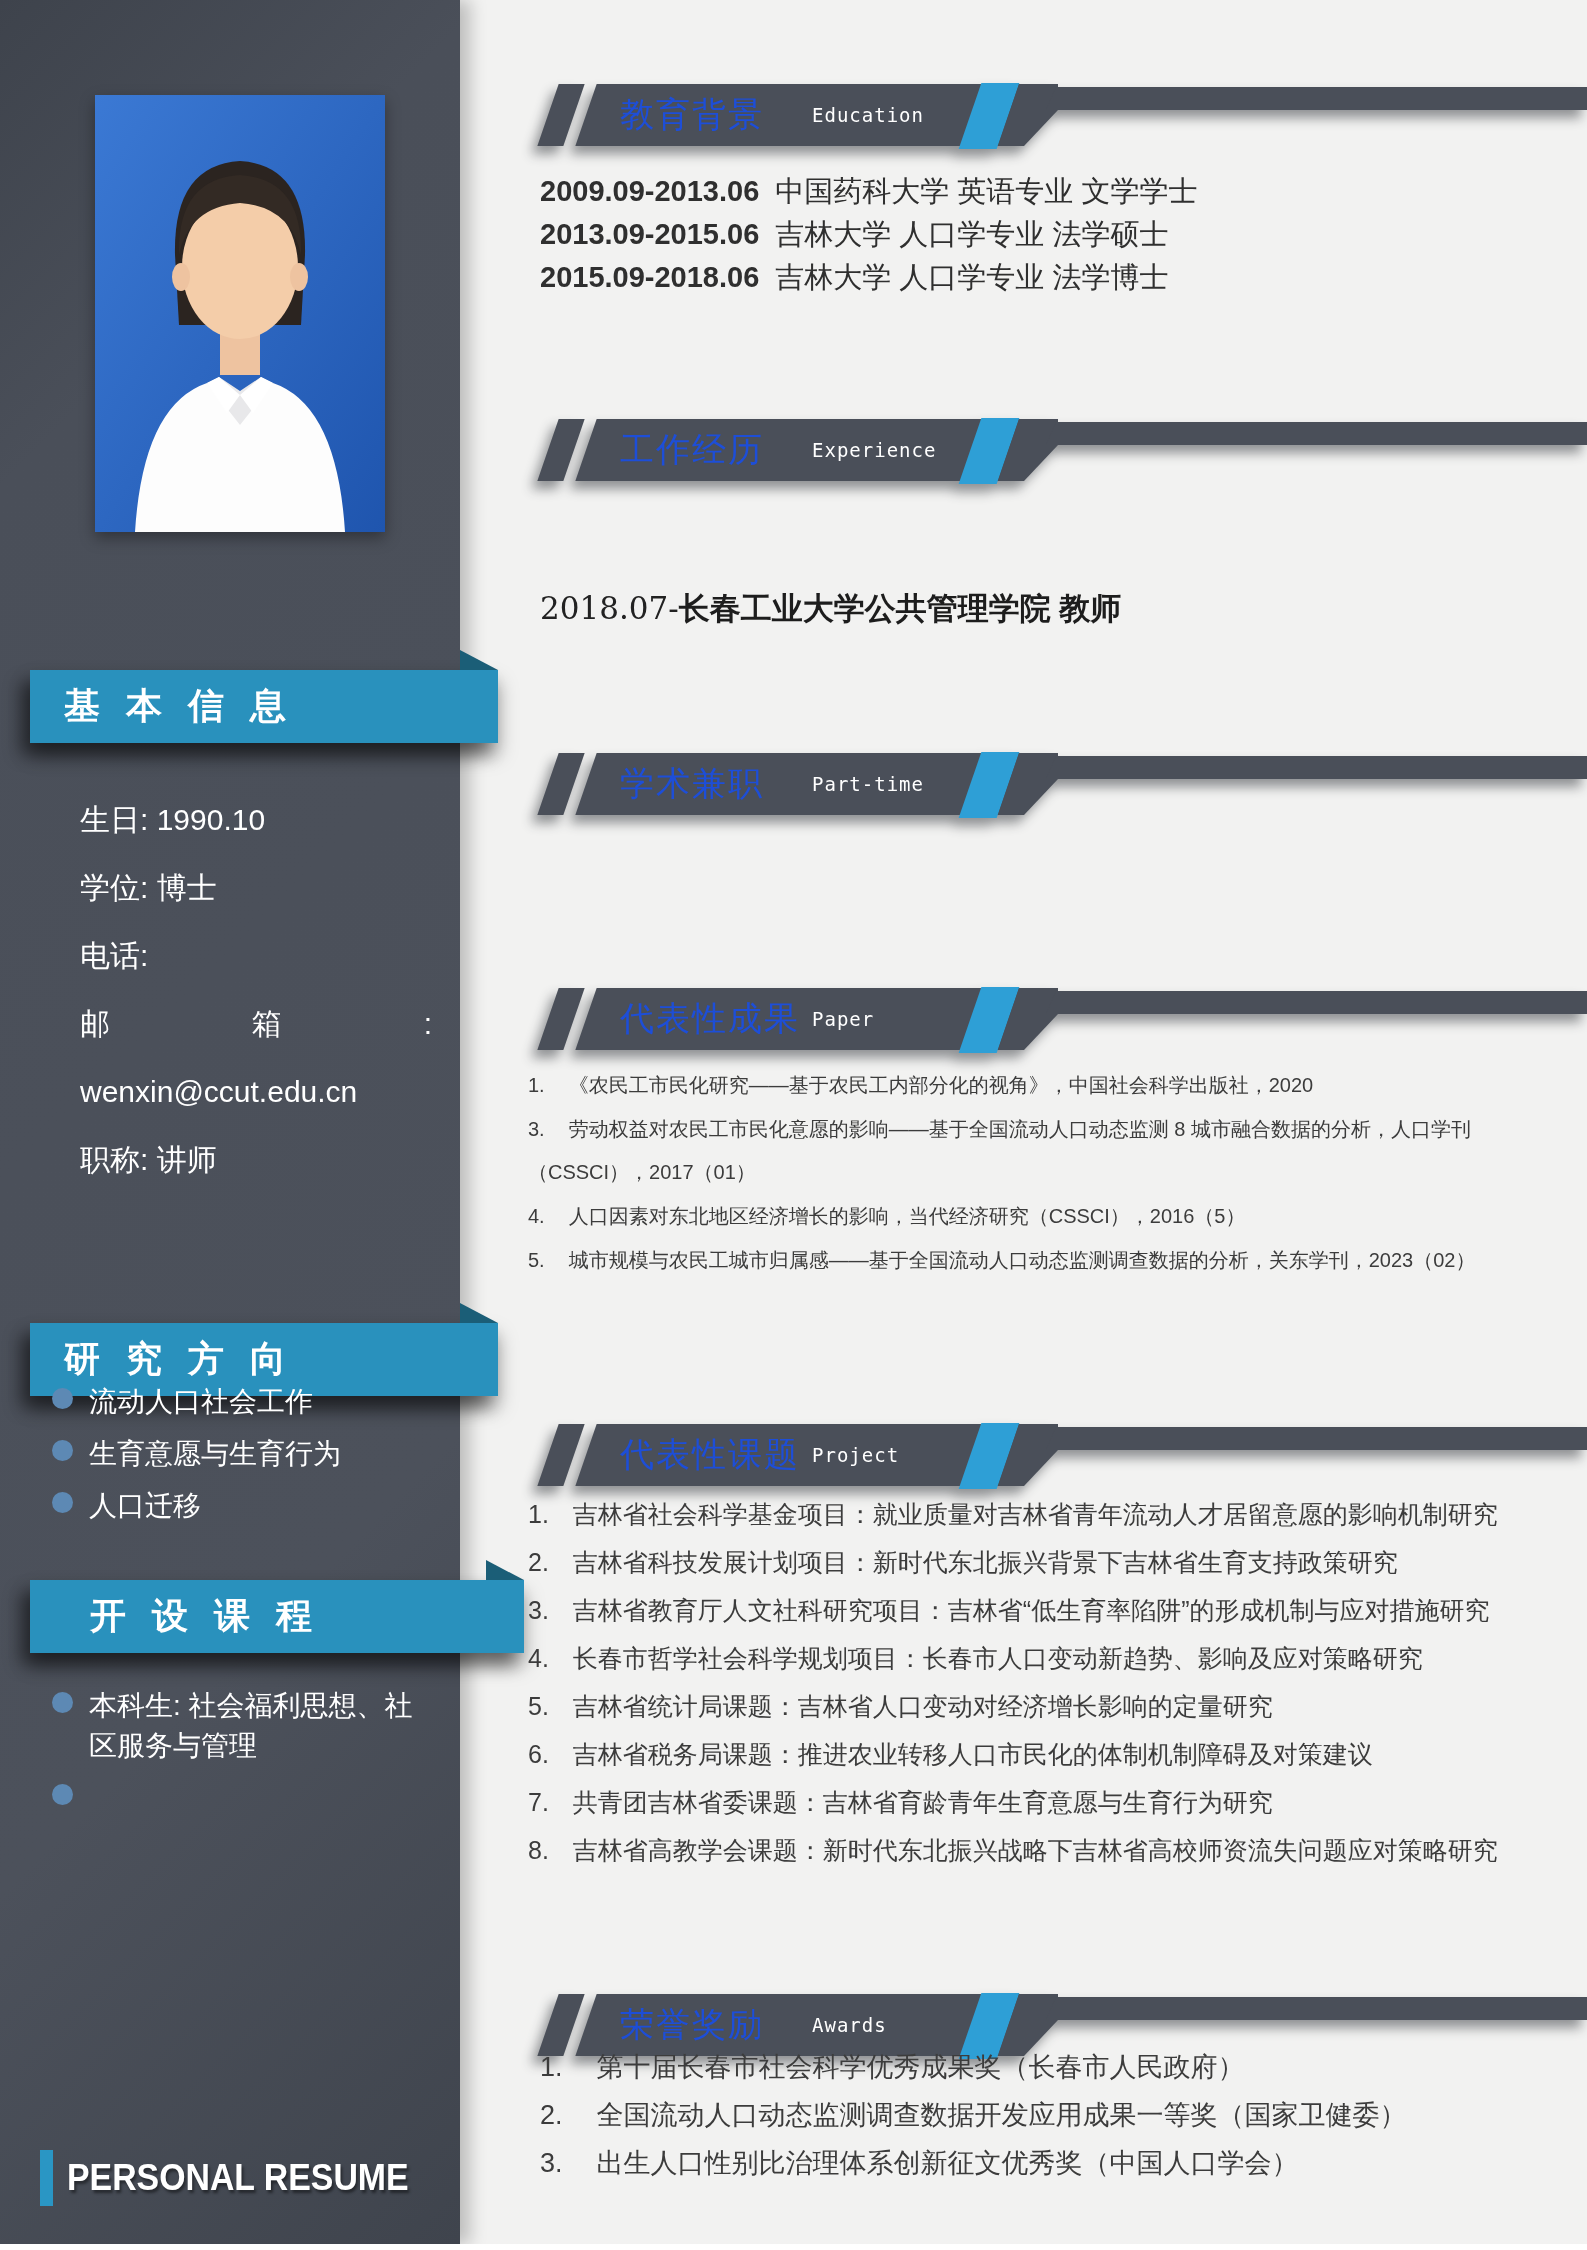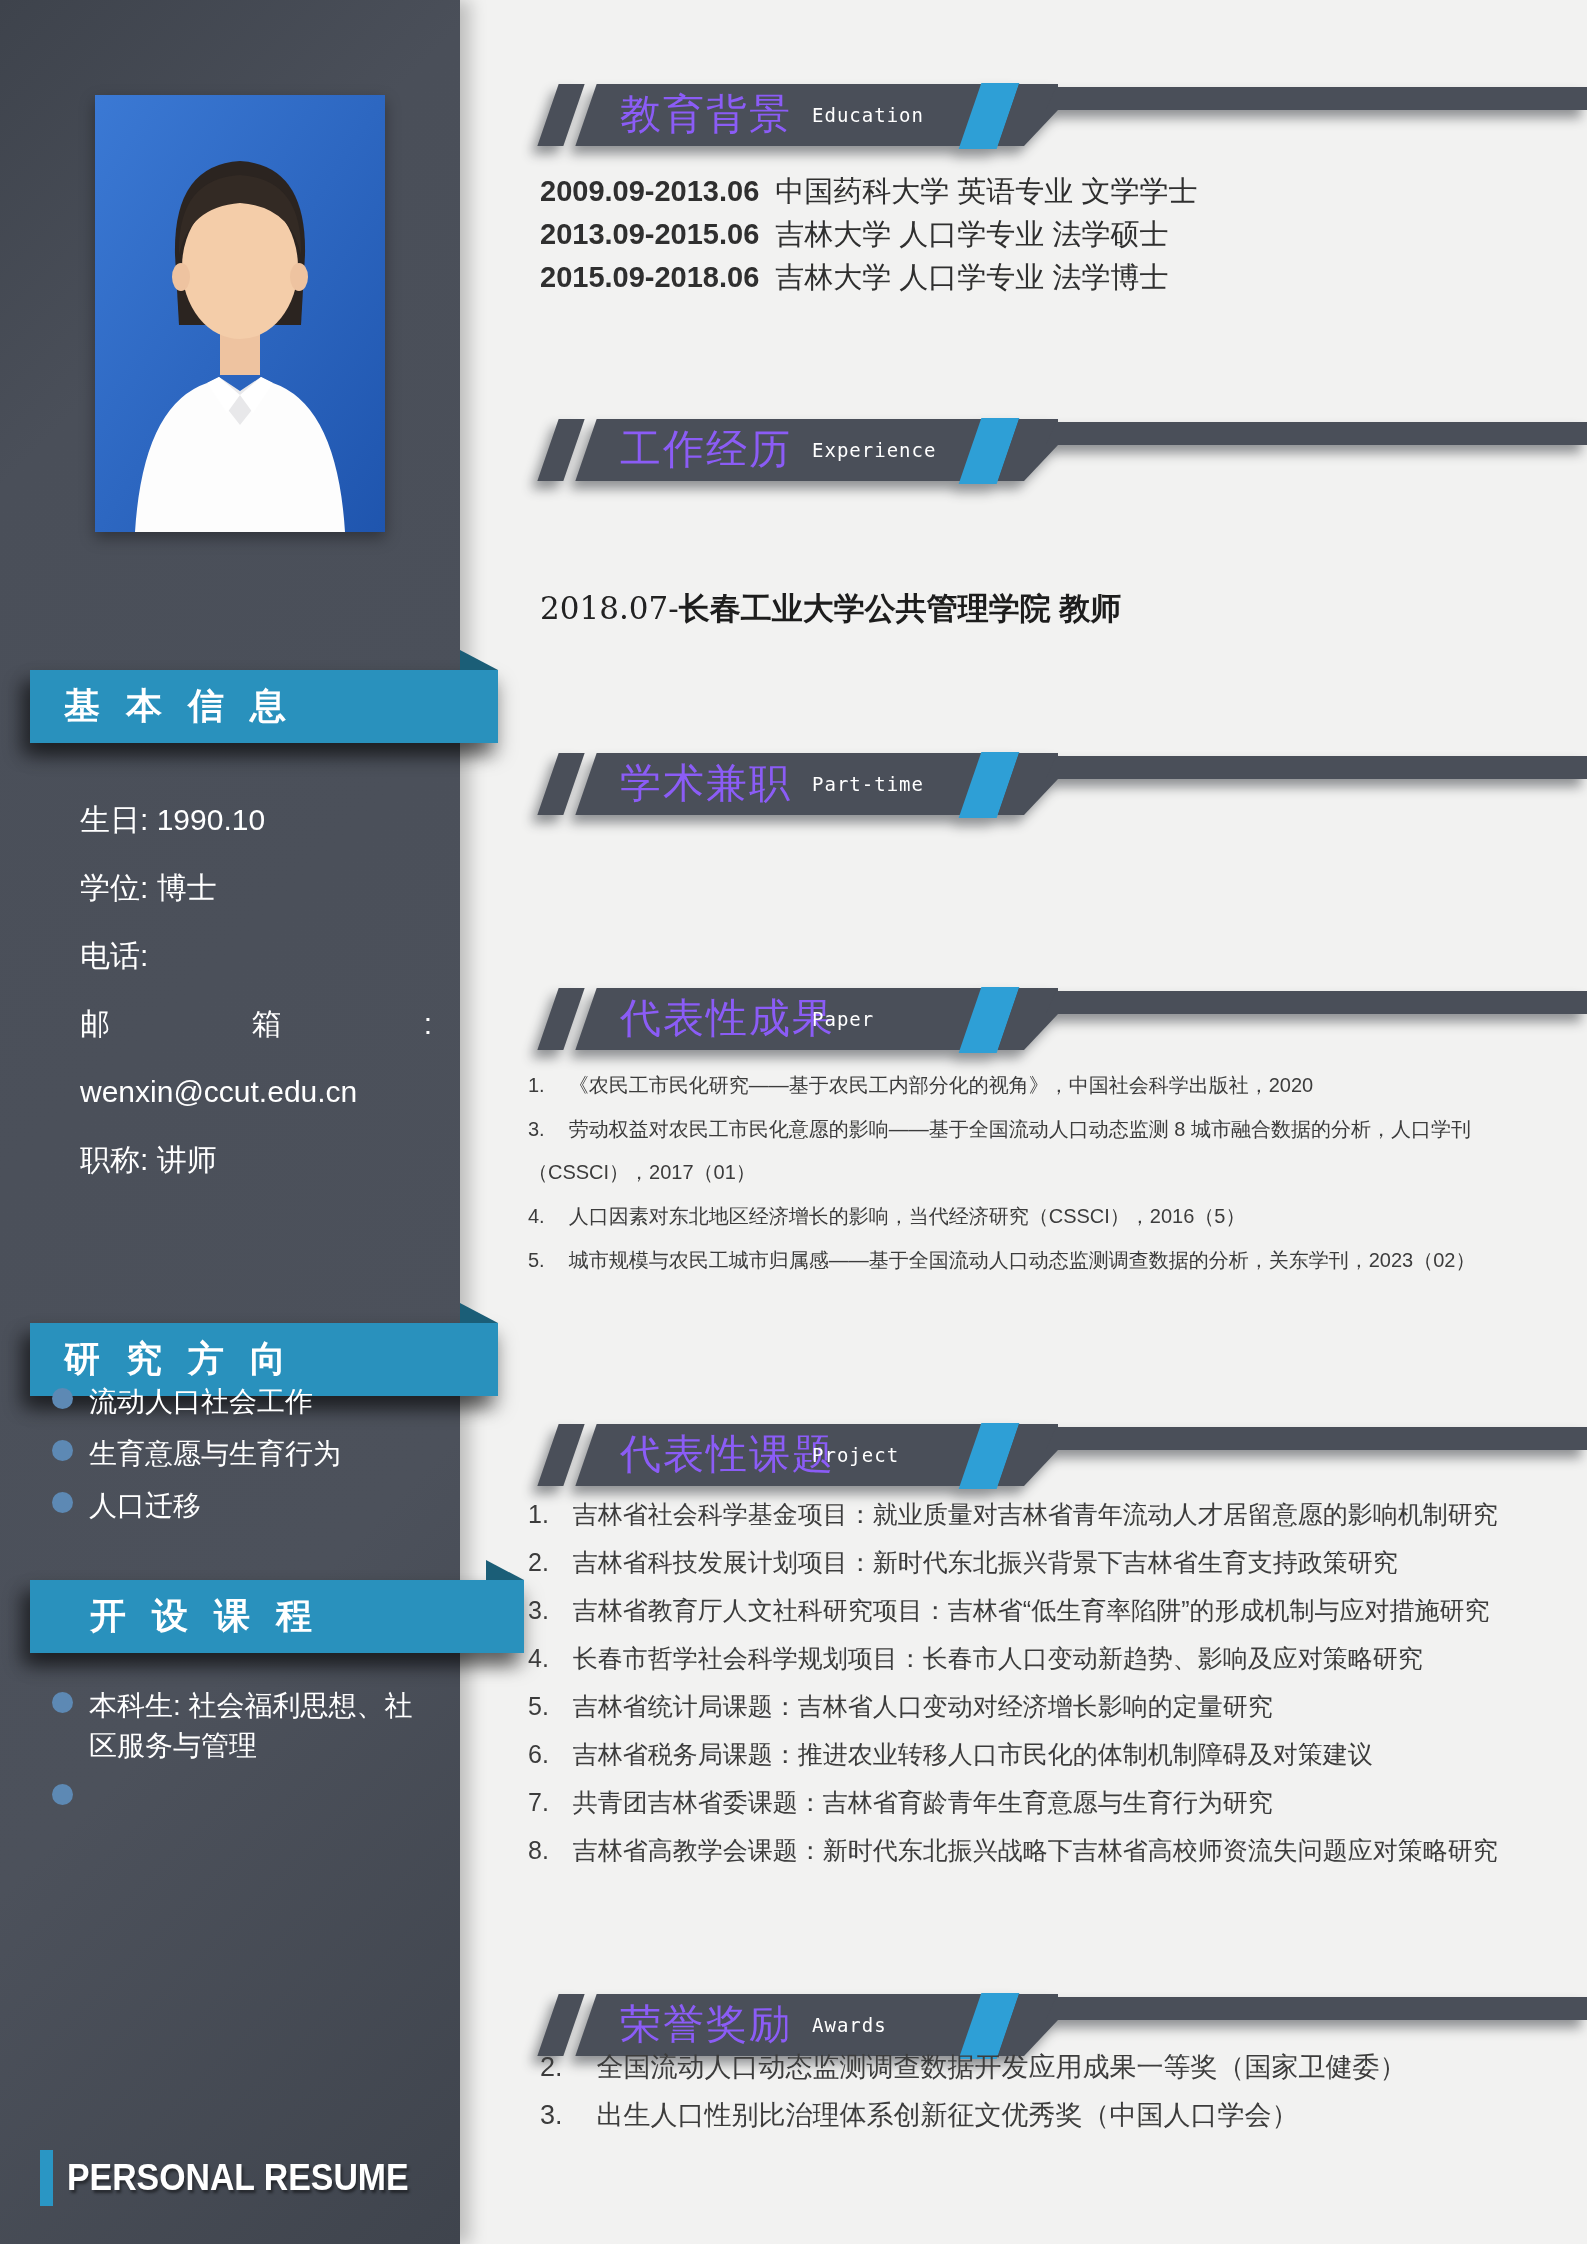--- a/index.html
+++ b/index.html
@@ -38,22 +38,22 @@
   .hdr{position:absolute;left:540px;width:1047px;height:62px;}
   .hgroup{position:absolute;left:0;top:0;width:100%;height:100%;
     filter:drop-shadow(-6px 8px 6px rgba(25,28,35,.45));}
   .h-slash{position:absolute;left:8px;top:0;width:26px;height:62px;background:#4a4f59;transform:skewX(-19deg);}
   .h-body{position:absolute;left:46px;top:0;width:424px;height:62px;background:#4a4f59;transform:skewX(-19deg);}
   .h-stripe{position:absolute;left:430px;top:-1px;width:38px;height:66px;background:#2e9fd6;transform:skewX(-19deg);}
   .h-wedge{position:absolute;left:458px;top:0;width:60px;height:62px;background:#4a4f59;
     clip-path:polygon(21px 0,100% 0,100% 26px,26px 100%,0 100%);}
   .h-tail{position:absolute;left:506px;right:0;top:3px;height:23px;background:#4a4f59;
     clip-path:polygon(10px 0,100% 0,100% 100%,0 100%);}
-  .h-zh{position:absolute;left:80px;top:0;height:62px;line-height:60px;color:#8b5cf6;
-    font-size:41px;letter-spacing:2px;z-index:2;white-space:nowrap;}
+  .h-zh{position:absolute;left:80px;top:0;height:62px;line-height:60px;color:#1d4ed8;
+    font-size:34px;letter-spacing:2px;z-index:2;white-space:nowrap;}
   .h-en{position:absolute;left:272px;top:0;height:62px;line-height:62px;color:#fff;
     font-size:19px;font-family:"DejaVu Sans Mono","Liberation Mono",monospace;letter-spacing:1px;z-index:2;white-space:nowrap;}
 
   
   .edu{position:absolute;left:540px;top:170px;width:1000px;color:#2f2f2f;font-size:29px;}
   .edu .erow{line-height:43px;white-space:nowrap;}
   .edate{font-weight:bold;margin-right:16px;letter-spacing:0px;}
 
   .exp{position:absolute;left:540px;top:588px;width:1000px;color:#222;font-size:31px;line-height:40px;}
   .exdate{font-family:"DejaVu Serif","Liberation Serif",serif;}
@@ -264,18 +264,19 @@
     <div class="nitem"><span class="num">2.</span><span>吉林省科技发展计划项目：新时代东北振兴背景下吉林省生育支持政策研究</span></div>
     <div class="nitem"><span class="num">3.</span><span>吉林省教育厅人文社科研究项目：吉林省“低生育率陷阱”的形成机制与应对措施研究</span></div>
     <div class="nitem"><span class="num">4.</span><span>长春市哲学社会科学规划项目：长春市人口变动新趋势、影响及应对策略研究</span></div>
     <div class="nitem"><span class="num">5.</span><span>吉林省统计局课题：吉林省人口变动对经济增长影响的定量研究</span></div>
     <div class="nitem"><span class="num">6.</span><span>吉林省税务局课题：推进农业转移人口市民化的体制机制障碍及对策建议</span></div>
     <div class="nitem"><span class="num">7.</span><span>共青团吉林省委课题：吉林省育龄青年生育意愿与生育行为研究</span></div>
     <div class="nitem"><span class="num">8.</span><span>吉林省高教学会课题：新时代东北振兴战略下吉林省高校师资流失问题应对策略研究</span></div>
   </div>
 
   <div class="nlist awards-list">
+    <div class="nitem"><span class="num">1.</span><span>第十届长春市社会科学优秀成果奖（长春市人民政府）</span></div>
     <div class="nitem"><span class="num">2.</span><span>全国流动人口动态监测调查数据开发应用成果一等奖（国家卫健委）</span></div>
     <div class="nitem"><span class="num">3.</span><span>出生人口性别比治理体系创新征文优秀奖（中国人口学会）</span></div>
   </div>
 
   <div class="bottom-strip"></div>
 </div>
 
 </body></html>

